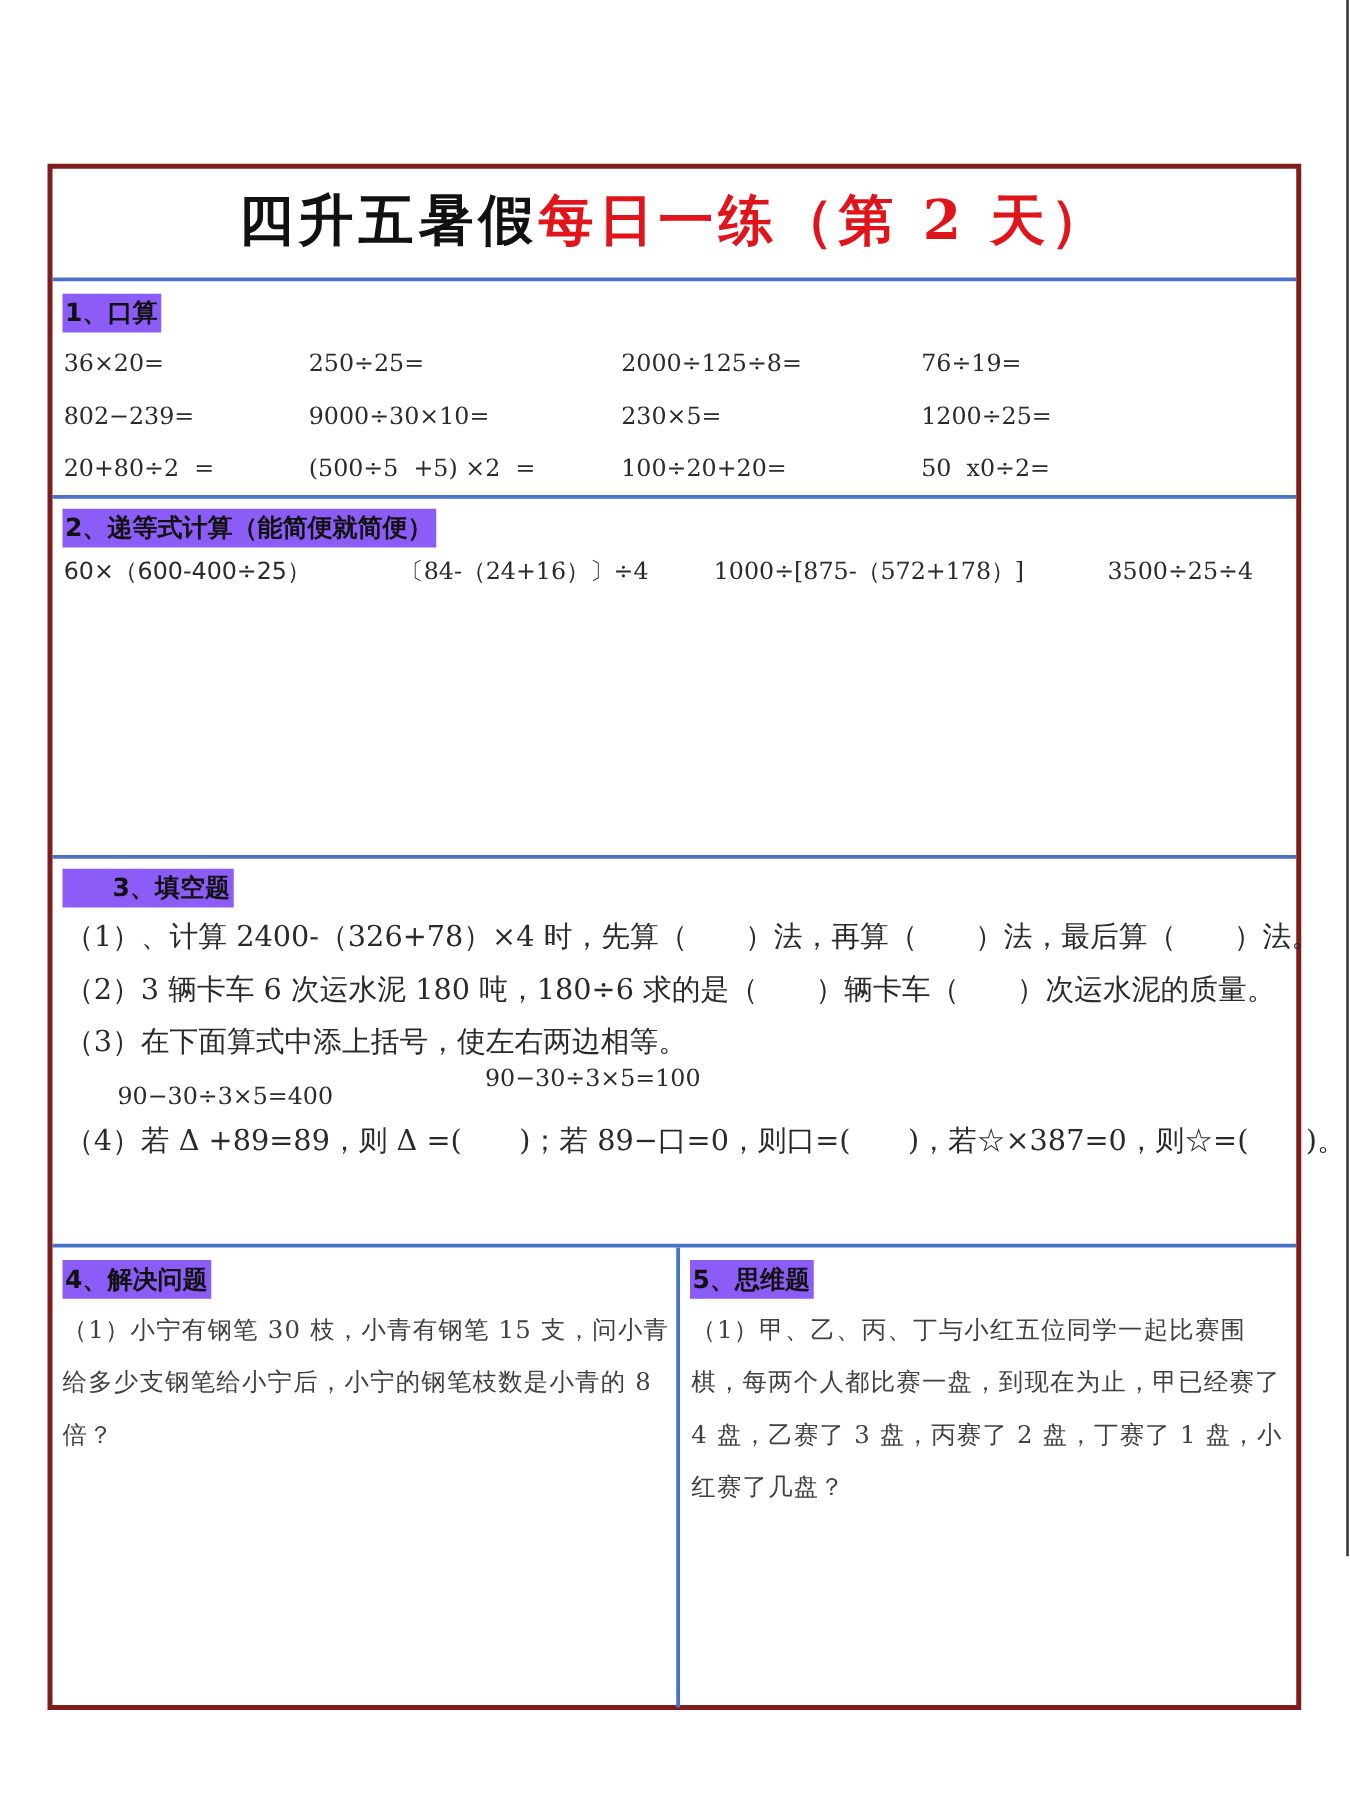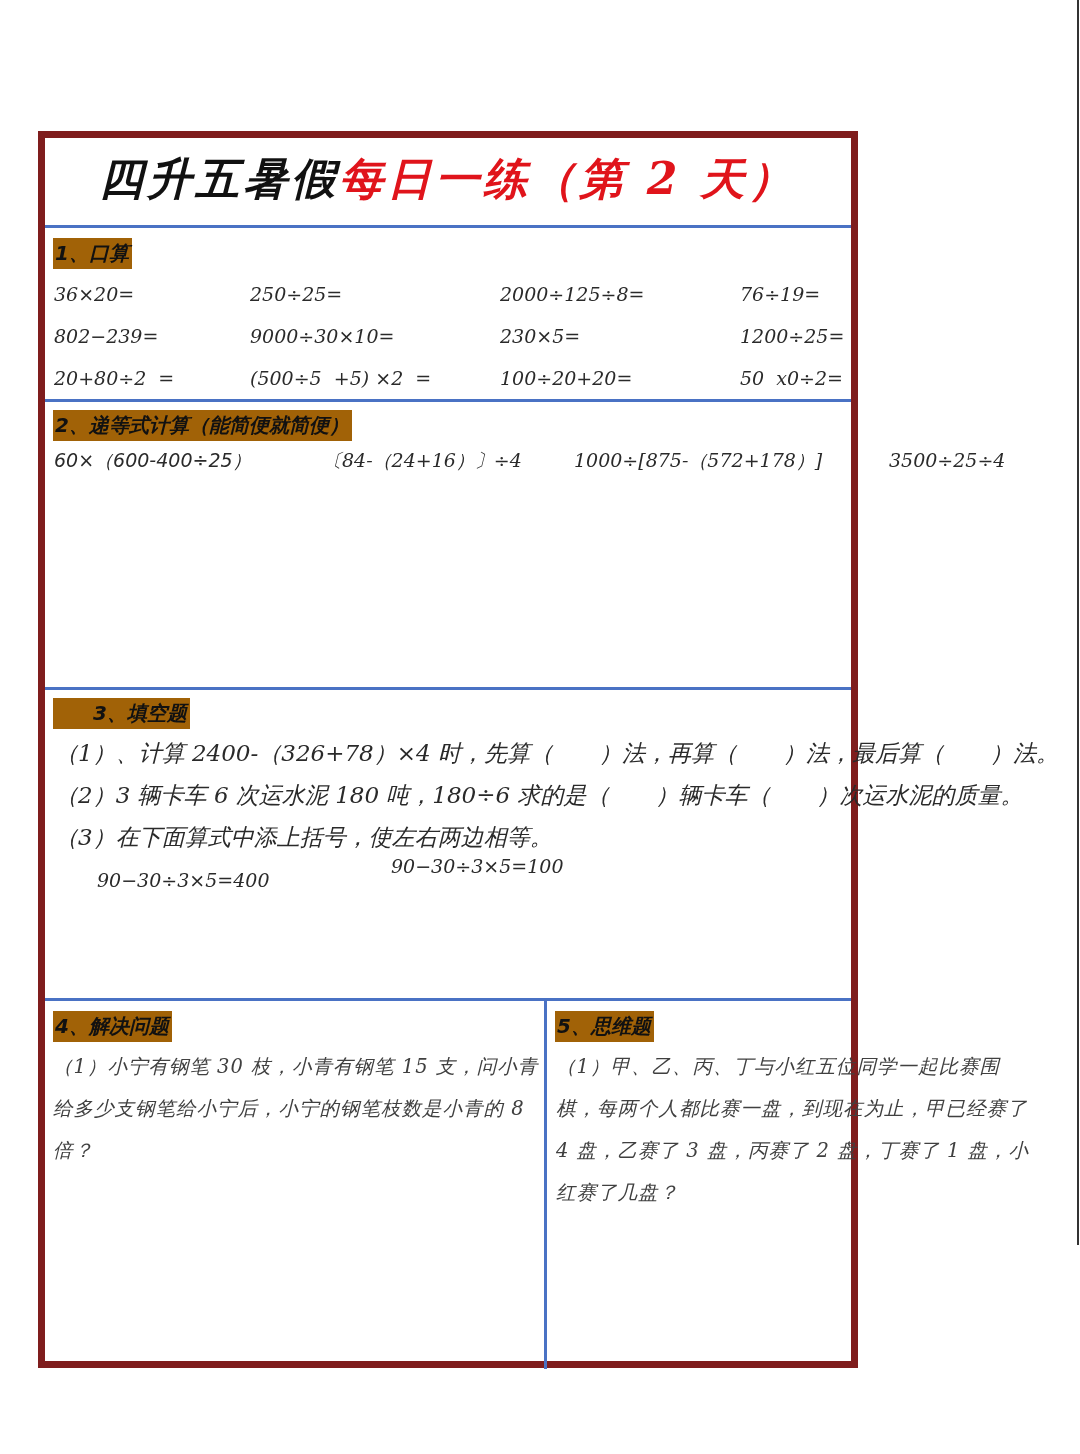--- a/index.html
+++ b/index.html
@@ -20,25 +20,24 @@
       left: 1077px;
       top: 0;
       width: 2px;
       height: 1245px;
       background: #333;
     }
     .sheet {
       position: absolute;
       left: 38px;
       top: 131px;
-      width: 820px;
+      width: 1003px;
       height: 1237px;
       box-sizing: border-box;
-      border: 7px solid #7f1d1d;
-      font-style: italic;
+      border: 4px solid #7f1d1d;
     }
     .row {
       position: absolute;
       left: 0;
       right: 0;
       box-sizing: border-box;
       border-bottom: 3px solid #4a72c4;
     }
     .row.last { border-bottom: none; }
     .title-row { top: 0; height: 90px; }
@@ -55,21 +54,21 @@
       font-weight: bold;
       font-size: 44px;
       letter-spacing: 4px;
     }
     .title .black { color: #111; }
     .title .red { color: #e0141b; }
 
     .heading {
       position: absolute;
       left: 8px;
-      background: #a16207;
+      background: #8b5cf6;
       font-family: "DejaVu Sans", "Liberation Sans", sans-serif;
       font-weight: bold;
       font-size: 20px;
       color: #111;
       padding: 2px 3px 3px 2px;
       line-height: 26px;
     }
     .cell {
       position: absolute;
       font-size: 19px;
@@ -142,20 +141,21 @@
     <div class="cell" style="left:844px; top:46px;">3500÷25÷4</div>
   </div>
 
   <div class="row s3">
     <div class="heading" style="top:8px;padding-left:40px;">3、填空题</div>
     <div class="line" style="top:51px;">（1）、计算 2400-（326+78）×4 时，先算（　　）法，再算（　　）法，最后算（　　）法。</div>
     <div class="line" style="top:93px;">（2）3 辆卡车 6 次运水泥 180 吨，180÷6 求的是（　　）辆卡车（　　）次运水泥的质量。</div>
     <div class="line" style="top:135px;">（3）在下面算式中添上括号，使左右两边相等。</div>
     <div class="cell" style="left:52px; top:178px;">90−30÷3×5=400</div>
     <div class="cell" style="left:346px; top:164px;">90−30÷3×5=100</div>
+    <div class="line" style="top:214px;">（4）若 Δ +89=89，则 Δ =(　　)；若 89−口=0，则口=(　　)，若☆×387=0，则☆=(　　)。</div>
   </div>
 
   <div class="row s45 last">
     <div class="col-divider"></div>
 
     <div>
       <div class="heading" style="top:10px;">4、解决问题</div>
       <div class="para" style="left:8px; top:45px; width:486px;">（1）小宁有钢笔 30 枝，小青有钢笔 15 支，问小青给多少支钢笔给小宁后，小宁的钢笔枝数是小青的 8 倍？</div>
     </div>
 

